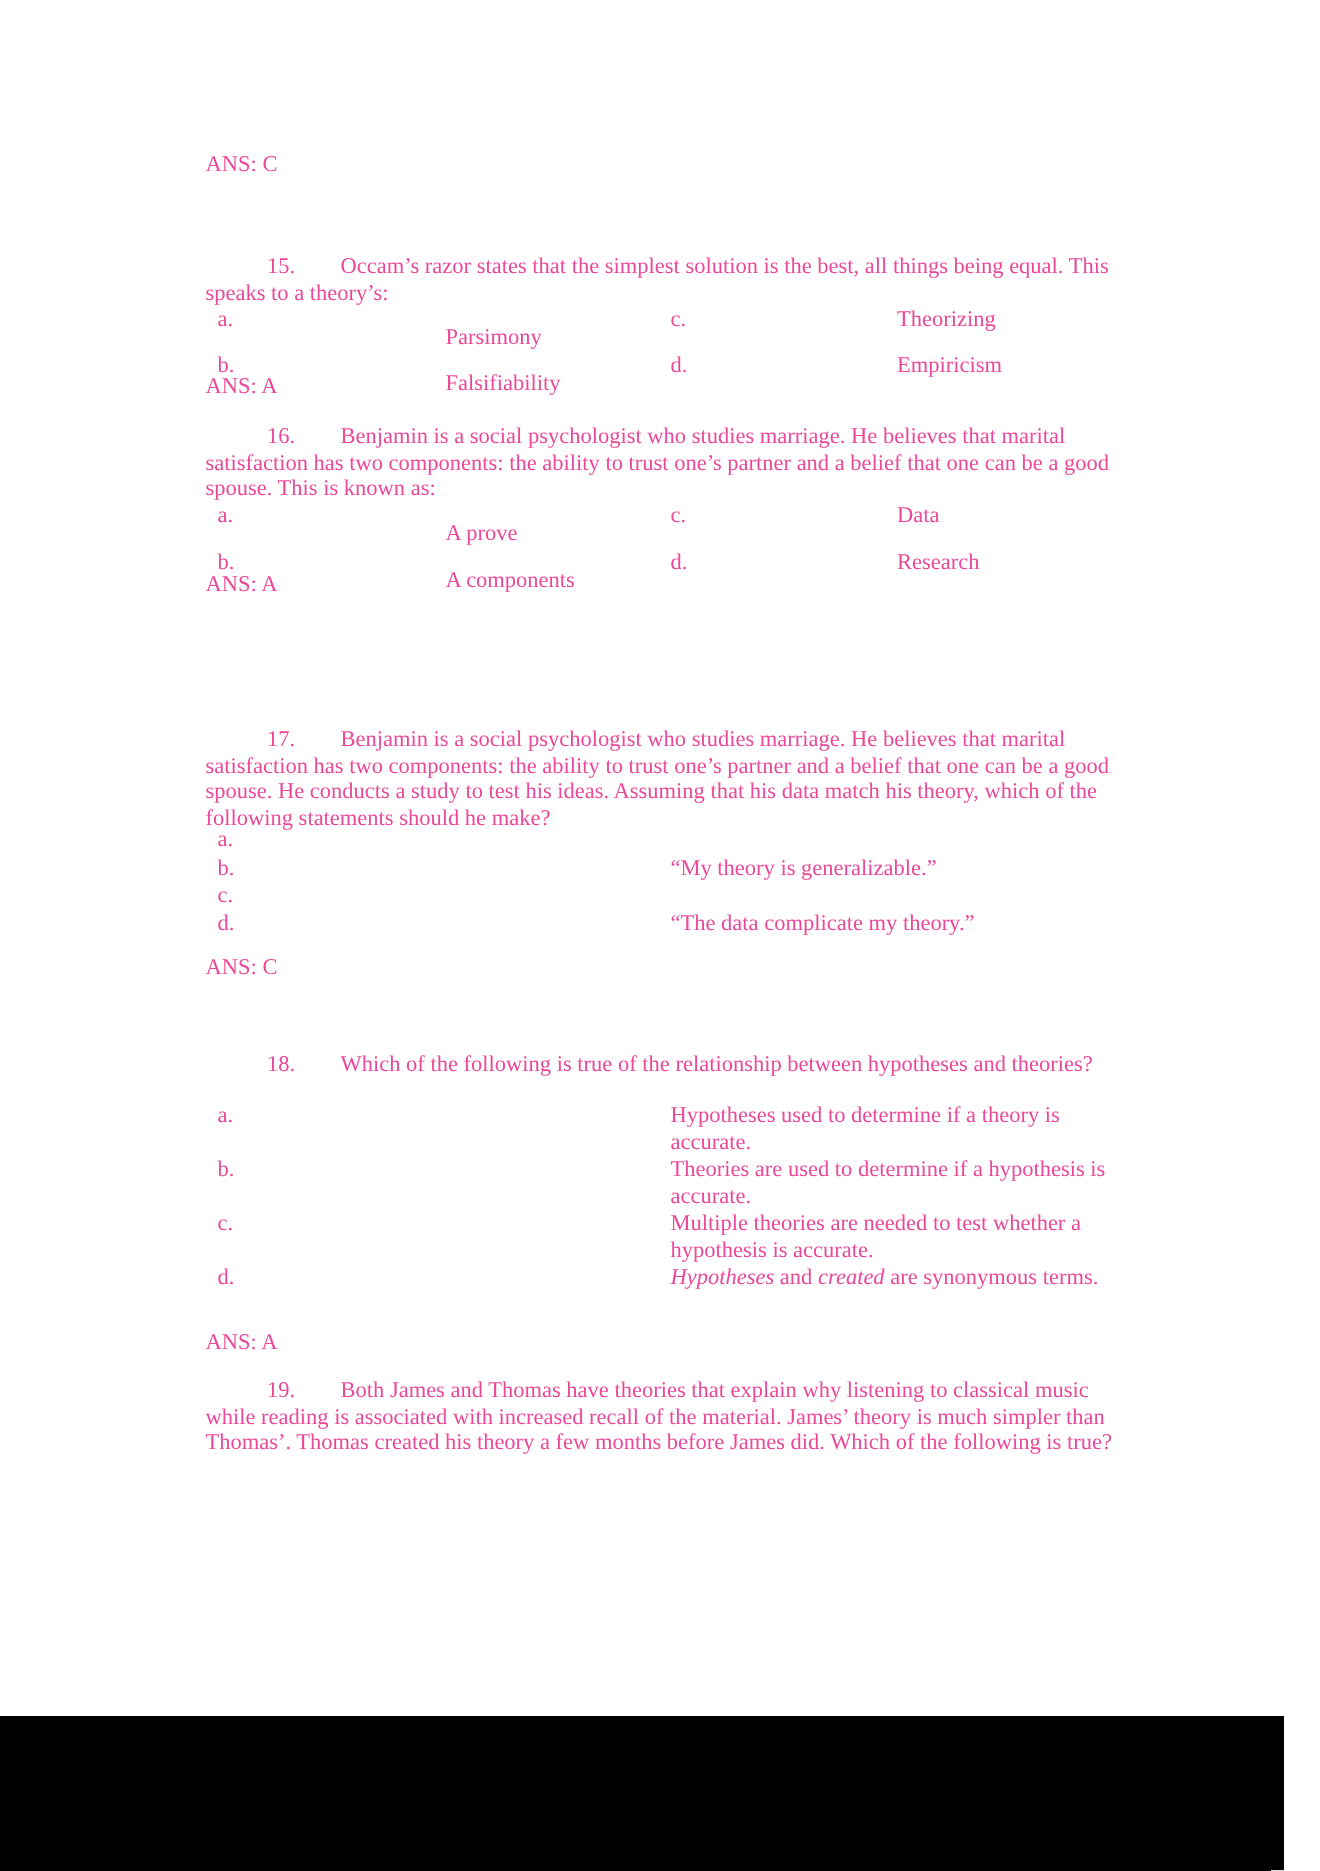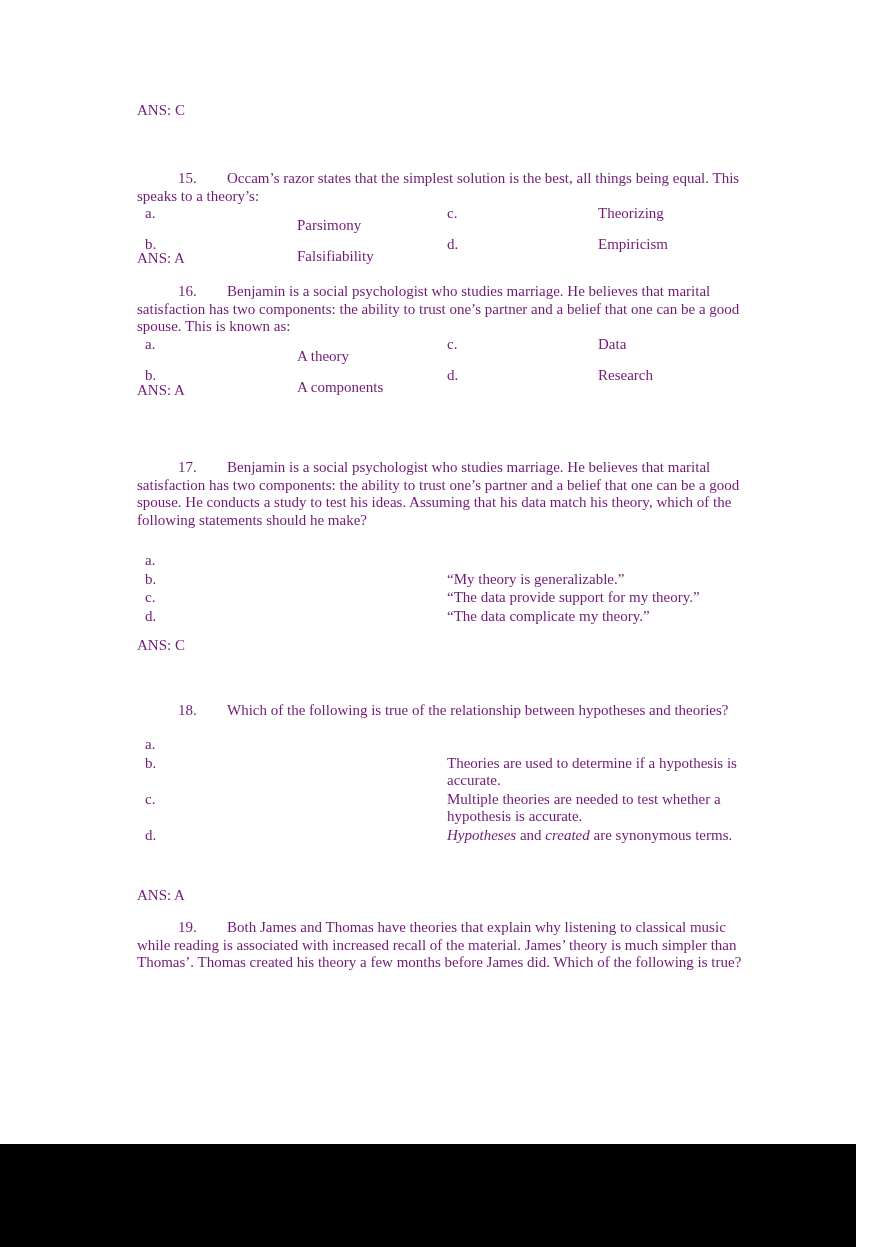--- a/index.html
+++ b/index.html
@@ -5,21 +5,21 @@
   html, body { margin: 0; padding: 0; background: #ffffff; }
   .page {
     position: relative;
     width: 856px;
     height: 1247px;
     background: #ffffff;
     overflow: hidden;
     font-family: "Liberation Serif", "DejaVu Serif", serif;
     font-size: 15px;
     line-height: 17.5px;
-    color: #701a75;
+    color: #ec4899;
   }
   .block { position: absolute; left: 137px; width: 606px; }
   .ans { position: absolute; left: 137px; width: 300px; }
   .qnum { display: inline-block; margin-left: 41px; width: 49px; vertical-align: top; }
   .opts { position: absolute; left: 145px; width: 598px; }
   .optrow { display: flex; align-items: flex-start; margin-bottom: 1px; }
   .opts.two .cell-letter1 { width: 152px; flex: none; }
   .opts.two .cell-text1   { width: 150px; flex: none; margin-top: 12px; }
   .opts.two .cell-letter2 { width: 151px; flex: none; }
   .opts.two .cell-text2   { flex: 1; }
@@ -56,65 +56,65 @@
   <div class="ans" style="top:250px">
     <span>ANS: A</span>
   </div>
 
   <div class="block" style="top:283px">
     <span class="qnum">16.</span><span>Benjamin is a social psychologist who studies marriage. He believes that marital satisfaction has two components: the ability to trust one’s partner and a belief that one can be a good spouse. This is known as:</span>
   </div>
   <div class="opts two" style="top:336px">
     <div class="optrow">
       <span class="cell-letter1">a.</span>
-      <span class="cell-text1">A theory</span>
+      <span class="cell-text1">A prove</span>
       <span class="cell-letter2">c.</span>
       <span class="cell-text2">Data</span>
     </div>
     <div class="optrow">
       <span class="cell-letter1">b.</span>
       <span class="cell-text1">A components</span>
       <span class="cell-letter2">d.</span>
       <span class="cell-text2">Research</span>
     </div>
   </div>
   <div class="ans" style="top:382px">
     <span>ANS: A</span>
   </div>
 
-  <div class="block" style="top:459px">
+  <div class="block" style="top:485px">
     <span class="qnum">17.</span><span>Benjamin is a social psychologist who studies marriage. He believes that marital satisfaction has two components: the ability to trust one’s partner and a belief that one can be a good spouse. He conducts a study to test his ideas. Assuming that his data match his theory, which of the following statements should he make?</span>
   </div>
   <div class="opts one" style="top:552px">
     <div class="optrow">
       <span class="cell-letter">a.</span>
     </div>
     <div class="optrow">
       <span class="cell-letter">b.</span>
       <span class="cell-text">“My theory is generalizable.”</span>
     </div>
     <div class="optrow">
       <span class="cell-letter">c.</span>
-      <span class="cell-text">“The data provide support for my theory.”</span>
     </div>
     <div class="optrow">
       <span class="cell-letter">d.</span>
       <span class="cell-text">“The data complicate my theory.”</span>
     </div>
   </div>
   <div class="ans" style="top:637px">
     <span>ANS: C</span>
   </div>
 
   <div class="block" style="top:702px">
     <span class="qnum">18.</span><span>Which of the following is true of the relationship between hypotheses and theories?</span>
   </div>
   <div class="opts one" style="top:736px">
     <div class="optrow">
       <span class="cell-letter">a.</span>
+      <span class="cell-text">Hypotheses used to determine if a theory is accurate.</span>
     </div>
     <div class="optrow">
       <span class="cell-letter">b.</span>
       <span class="cell-text">Theories are used to determine if a hypothesis is accurate.</span>
     </div>
     <div class="optrow">
       <span class="cell-letter">c.</span>
       <span class="cell-text">Multiple theories are needed to test whether a hypothesis is accurate.</span>
     </div>
     <div class="optrow">

